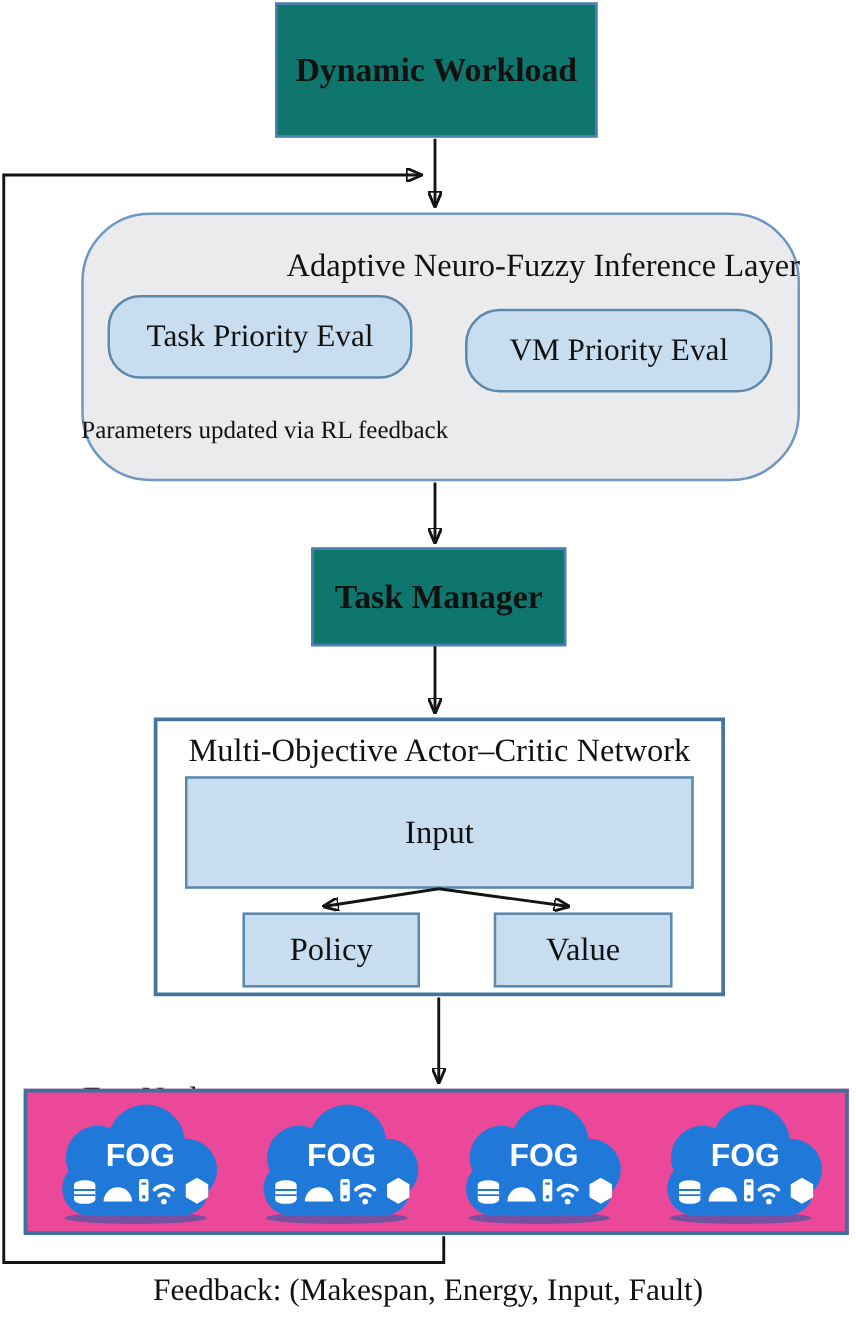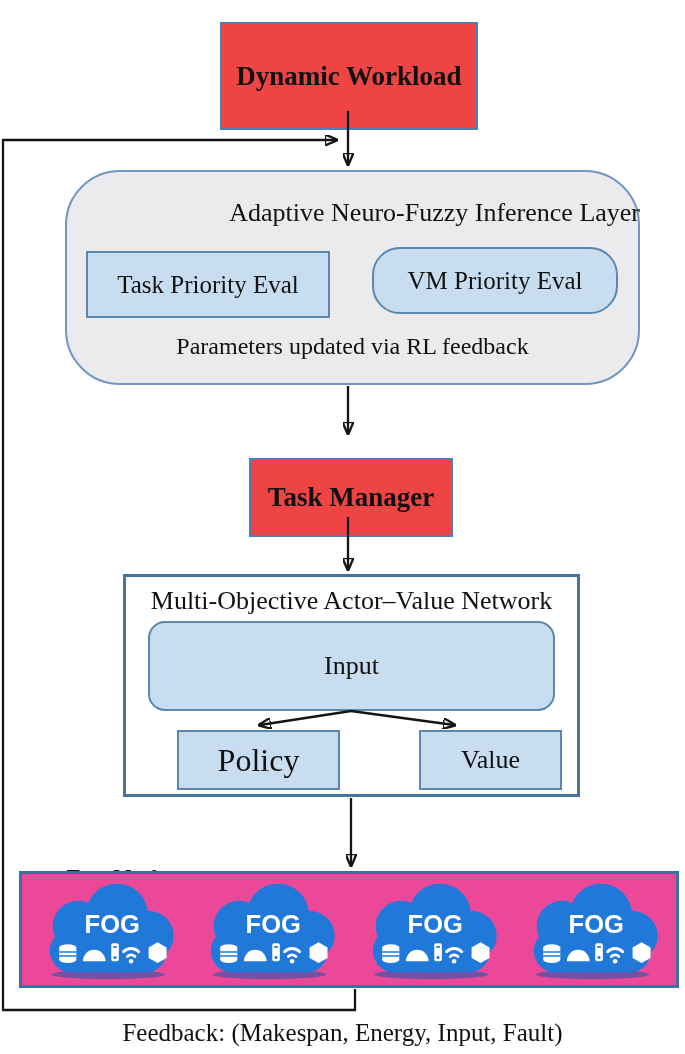--- a/index.html
+++ b/index.html
@@ -3,39 +3,39 @@
 <meta charset="utf-8">
 <style>
   html,body{margin:0;padding:0;}
   body{
     width:685px;height:1054px;position:relative;background:#ffffff;
     font-family:"Liberation Serif", serif;color:#111;overflow:hidden;
   }
   .abs{position:absolute;box-sizing:border-box;}
   .node{
     display:flex;align-items:center;justify-content:center;text-align:center;
-    background:#ef4444;border:2px solid #4d7fb2;margin-top:20px;
+    background:#0f766e;border:2px solid #4d7fb2;
   }
   .inner-node{
     background:#c9ddf0;border:2px solid #5d88ae;
     display:flex;align-items:center;justify-content:center;text-align:center;
   }
   #dynamic-workload{left:220px;top:2px;width:258px;height:108px;font-weight:bold;font-size:27px;}
   #anfis{left:65px;top:170px;width:575px;height:215px;background:#ebebed;
          border:2px solid #7097c4;border-radius:55px;}
   #anfis-title{left:65px;top:198px;width:575px;text-align:right;font-size:26px;}
-  #task-priority{left:86px;top:251px;width:244px;height:67px;font-size:25px;}
+  #task-priority{left:86px;top:236px;width:244px;height:67px;font-size:25px;border-radius:26px;}
   #vm-priority{left:372px;top:247px;width:246px;height:67px;font-size:25px;border-radius:28px;}
-  #anfis-note{left:65px;top:333px;width:575px;text-align:center;font-size:24px;}
+  #anfis-note{left:65px;top:333px;width:575px;text-align:left;font-size:20px;}
   #task-manager{left:249px;top:438px;width:204px;height:79px;font-weight:bold;font-size:27px;}
   #actor-critic{left:123px;top:574px;width:457px;height:223px;background:#ffffff;border:3px solid #46749f;}
   #ac-title{left:123px;top:586px;width:457px;text-align:center;font-size:26px;}
   #ac-input{left:148px;top:621px;width:407px;height:90px;flex-direction:column;font-size:26px;line-height:1.4;}
-  #policy{left:177px;top:730px;width:163px;height:60px;font-size:32px;}
-  #value{left:395px;top:730px;width:143px;height:60px;font-size:26px;margin-left:24px;}
+  #policy{left:194px;top:730px;width:142px;height:60px;font-size:26px;}
+  #value{left:395px;top:730px;width:143px;height:60px;font-size:26px;}
   #fog-label{left:66px;top:864px;font-size:26px;}
   #fog-box{left:19px;top:871px;width:660px;height:117px;background:#ec4899;border:3px solid #3f6f9e;
            display:flex;align-items:center;justify-content:space-evenly;padding:2px 2px;}
   #feedback-caption{left:0;top:1019px;width:685px;text-align:center;font-size:25px;}
   .cloud{width:156px;height:106px;}
   .fog-text{fill:#ffffff;font-family:"Liberation Sans", sans-serif;font-weight:bold;font-size:27px;}
   #connectors{left:0;top:0;width:685px;height:1054px;pointer-events:none;z-index:6;}
   #connectors path{stroke:#141414;stroke-width:2.3;fill:none;}
 </style>
 </head>
@@ -91,22 +91,22 @@
 <div class="abs inner-node" id="vm-priority">
   <span>VM Priority Eval</span>
 </div>
 <div class="abs" id="anfis-note">Parameters updated via RL feedback</div>
 
 <div class="abs node" id="task-manager">
   <span>Task Manager</span>
 </div>
 
 <div class="abs" id="actor-critic"></div>
-<div class="abs" id="ac-title">Multi-Objective Actor–Value Network</div>
-<div class="abs inner-node" id="ac-input" style="flex-direction: column; border-radius: 17px;">
+<div class="abs" id="ac-title">Multi-Objective Actor–Critic Network</div>
+<div class="abs inner-node" id="ac-input" style="flex-direction: column;">
   <span>Input</span>
 </div>
 <div class="abs inner-node" id="policy">
   <span>Policy</span>
 </div>
 <div class="abs inner-node" id="value">
   <span>Value</span>
 </div>
 
 <div class="abs" id="fog-label">Fog Nodes</div>

